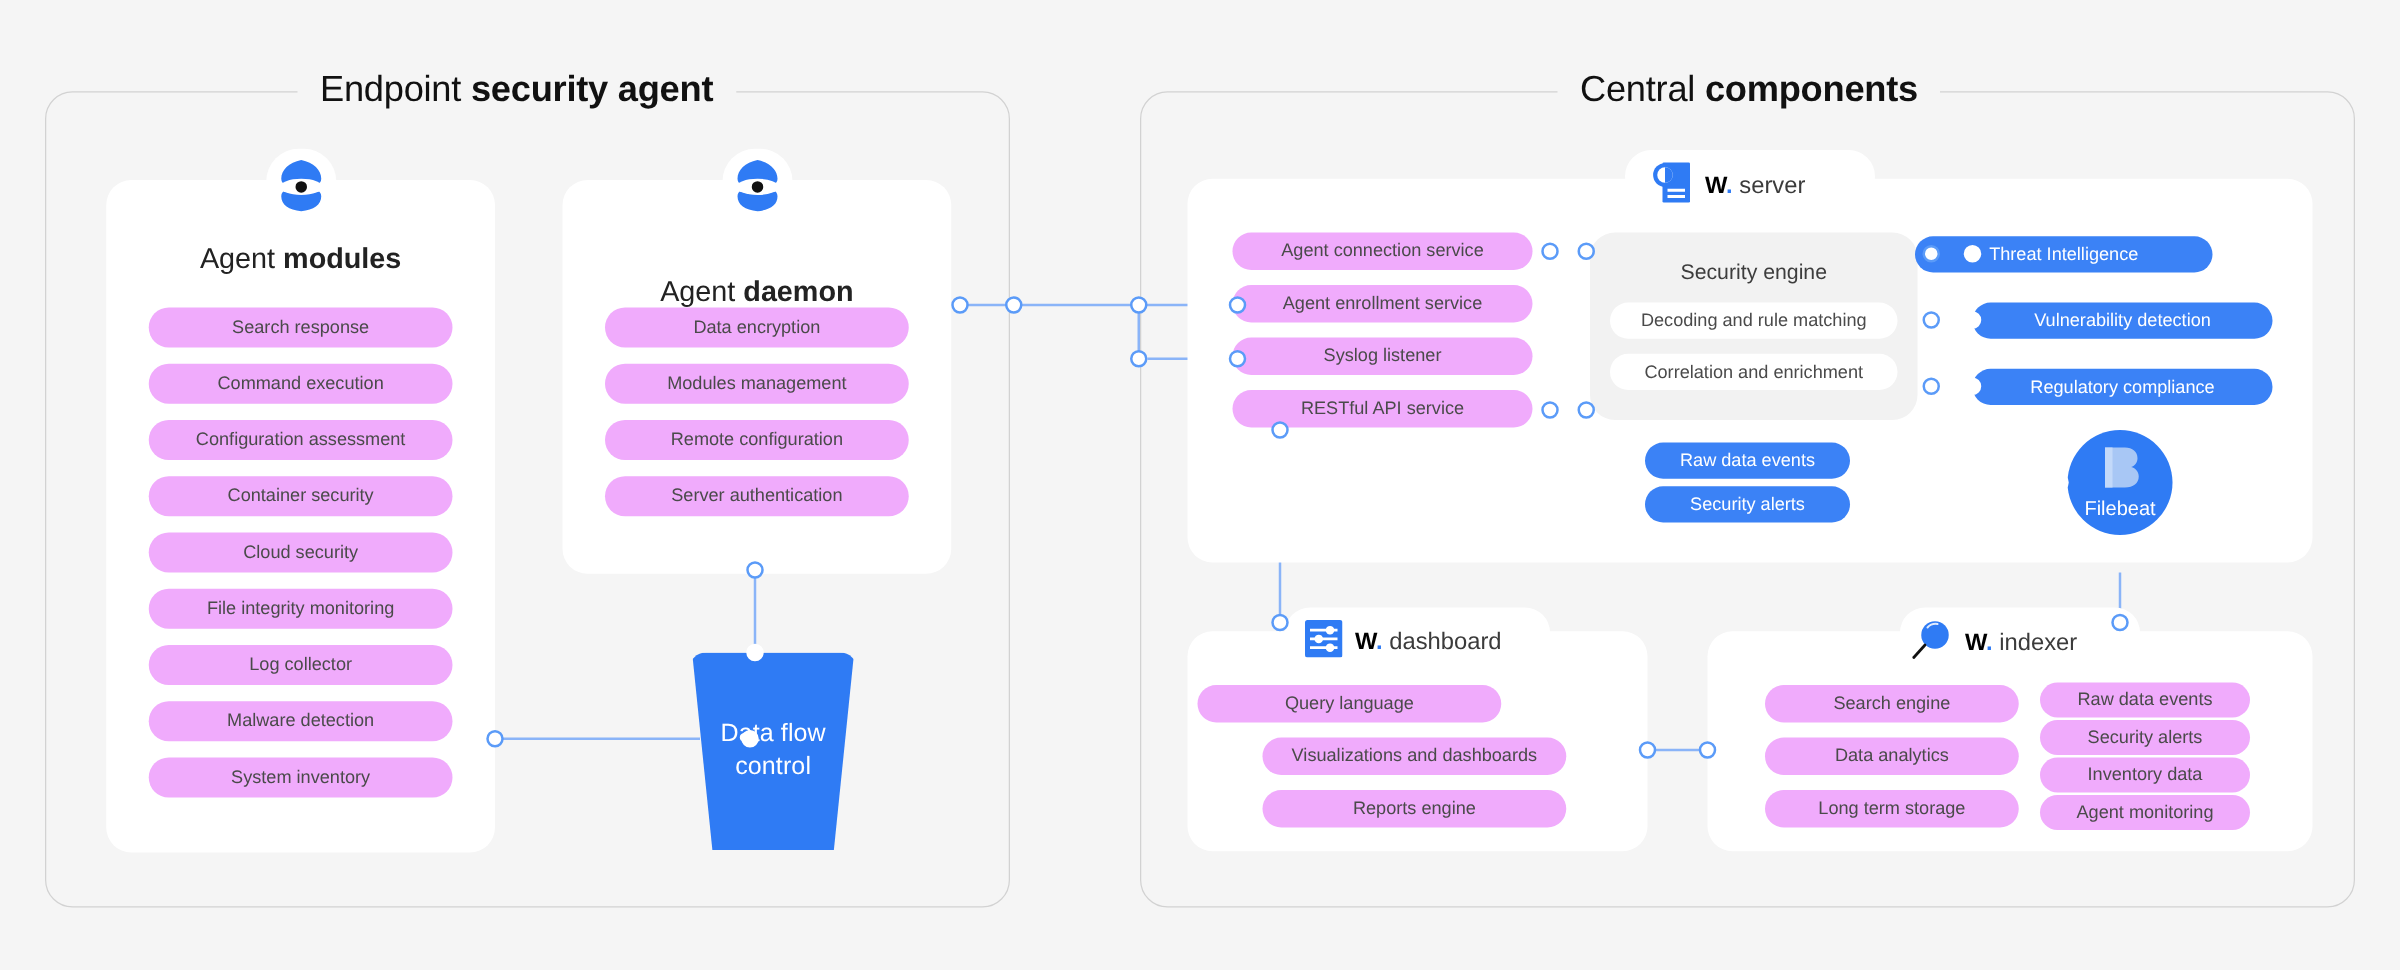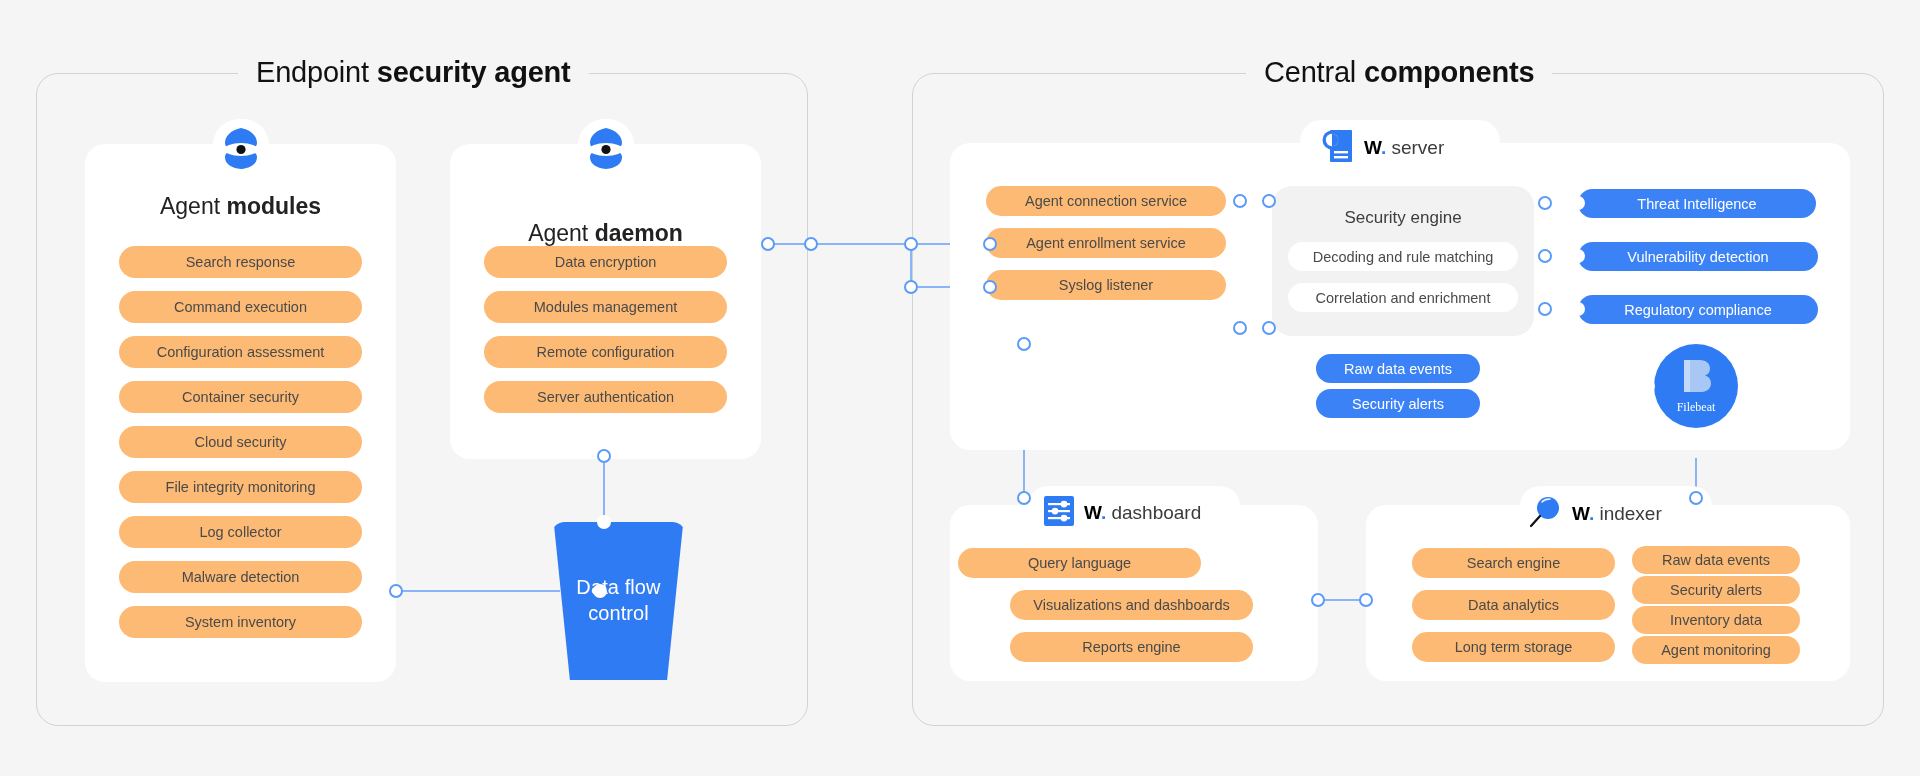--- a/index.html
+++ b/index.html
@@ -48,21 +48,21 @@
     font-size: 23px;
     color: #222;
     font-weight: 400;
     white-space: nowrap;
   }
   .card-title b { font-weight: 700; }
 
   
   .pill {
     position: absolute;
-    background: #fdba74;
+    background: #f0abfc;
     border-radius: 17px;
     color: #4a4a4a;
     font-size: 14.5px;
     display: flex;
     align-items: center;
     justify-content: center;
     white-space: nowrap;
   }
   .pill.white { background: #ffffff; }
   .pill.blue  { background: #3b82f6; color: #ffffff; border-radius: 18px; }
@@ -86,21 +86,21 @@
 
   
   .filebeat {
     position: absolute;
     width: 84px; height: 84px;
     border-radius: 50%;
     background: #2f7bf4;
     display: flex; flex-direction: column;
     align-items: center; justify-content: center;
   }
-  .filebeat-label { font-size: 12px; color: #fff; margin-top: 1px; font-family: Liberation Serif, serif; }
+  .filebeat-label { font-size: 16px; color: #fff; margin-top: 1px; }
 
   
   .funnel {
     position: absolute;
     background: #2f7bf4;
     clip-path: polygon(2% 0%, 98% 0%, 86% 100%, 14% 100%);
     border-radius: 14px;
     display: flex; align-items: center; justify-content: center;
   }
   .funnel-text {
@@ -261,33 +261,36 @@
 
   <div class="pill" style="left:986px; top:186px; width:240px; height:30px;">
       <span>Agent connection service</span>
     </div>
   <div class="pill" style="left:986px; top:228px; width:240px; height:30px;">
       <span>Agent enrollment service</span>
     </div>
   <div class="pill" style="left:986px; top:270px; width:240px; height:30px;">
       <span>Syslog listener</span>
     </div>
+  <div class="pill" style="left:986px; top:312px; width:240px; height:30px;">
+      <span>RESTful API service</span>
+    </div>
 
   <div class="card-soft" style="left:1272px; top:186px; width:262px; height:150px;"></div>
   <div class="card-title" style="left:1272px; top:208px; width:262px; font-size:17px; color:#3d3d3d;">
     <span>Security engine</span>
   </div>
   <div class="pill white" style="left:1288px; top:242px; width:230px; height:29px;">
       <span>Decoding and rule matching</span>
     </div>
   <div class="pill white" style="left:1288px; top:283px; width:230px; height:29px;">
       <span>Correlation and enrichment</span>
     </div>
 
-  <div class="pill blue" style="left:1578px; top:189px; width:238px; height:29px;">
+  <div class="pill blue" style="left:1532px; top:189px; width:238px; height:29px;">
       <span>Threat Intelligence</span>
     </div>
   <div class="pill blue" style="left:1578px; top:242px; width:240px; height:29px;">
       <span>Vulnerability detection</span>
     </div>
   <div class="pill blue" style="left:1578px; top:295px; width:240px; height:29px;">
       <span>Regulatory compliance</span>
     </div>
 
   <div class="pill blue" style="left:1316px; top:354px; width:164px; height:29px;">

